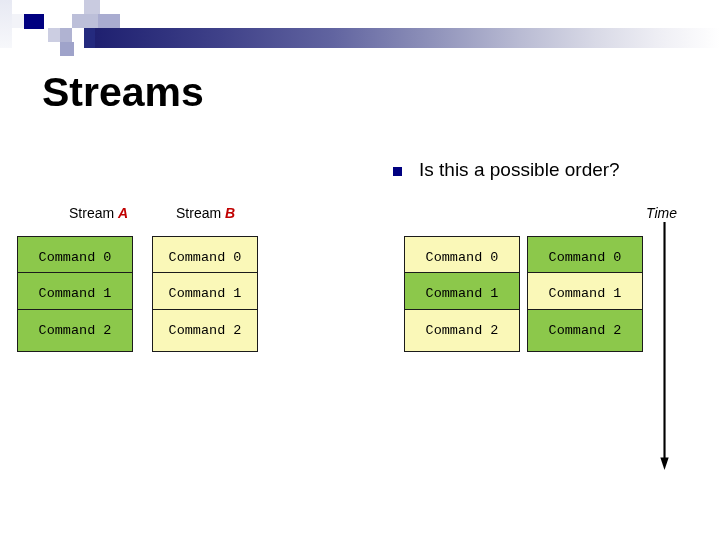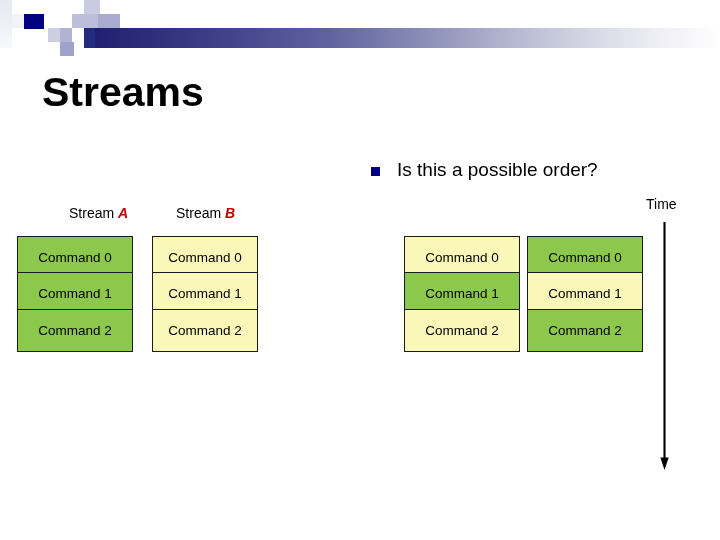--- a/index.html
+++ b/index.html
@@ -55,21 +55,21 @@
     line-height: 48px;
     color: #000000;
     font-weight: bold;
     letter-spacing: 0px;
     white-space: nowrap;
   }
 
   
   #bullet-row {
     position: absolute;
-    left: 371px;
+    left: 393px;
     top: 158px;
     display: flex;
     align-items: center;
     white-space: nowrap;
   }
   #bullet-marker {
     width: 9px;
     height: 9px;
     background: #000080;
     display: inline-block;
@@ -91,35 +91,36 @@
     white-space: nowrap;
     line-height: 18px;
   }
   .column-header .stream-letter {
     color: #c00000;
     font-style: italic;
     font-weight: bold;
   }
   #header-stream-a { left: 33px;  top: 204px; margin-left: 36px; }
   #header-stream-b { left: 176px; top: 204px; }
-  #header-time     { left: 646px; top: 195px; }
+  #header-time     { left: 646px; top: 204px; font-style: italic; }
 
   
   .command-box {
     position: absolute;
     height: 43px;
     border: 1px solid #1b1b1b;
     box-sizing: border-box;
     font-size: 13.5px;
     color: #000000;
     display: flex;
     align-items: center;
     justify-content: center;
     white-space: nowrap;
     line-height: 1;
+    font-family: Liberation Mono, monospace;
   }
   .fill-green  { background: #8CC84B; }
   .fill-yellow { background: #FAF8B8; }
 
   
   #time-arrow {
     position: absolute;
     left: 657px;
     top: 218px;
     width: 16px;

